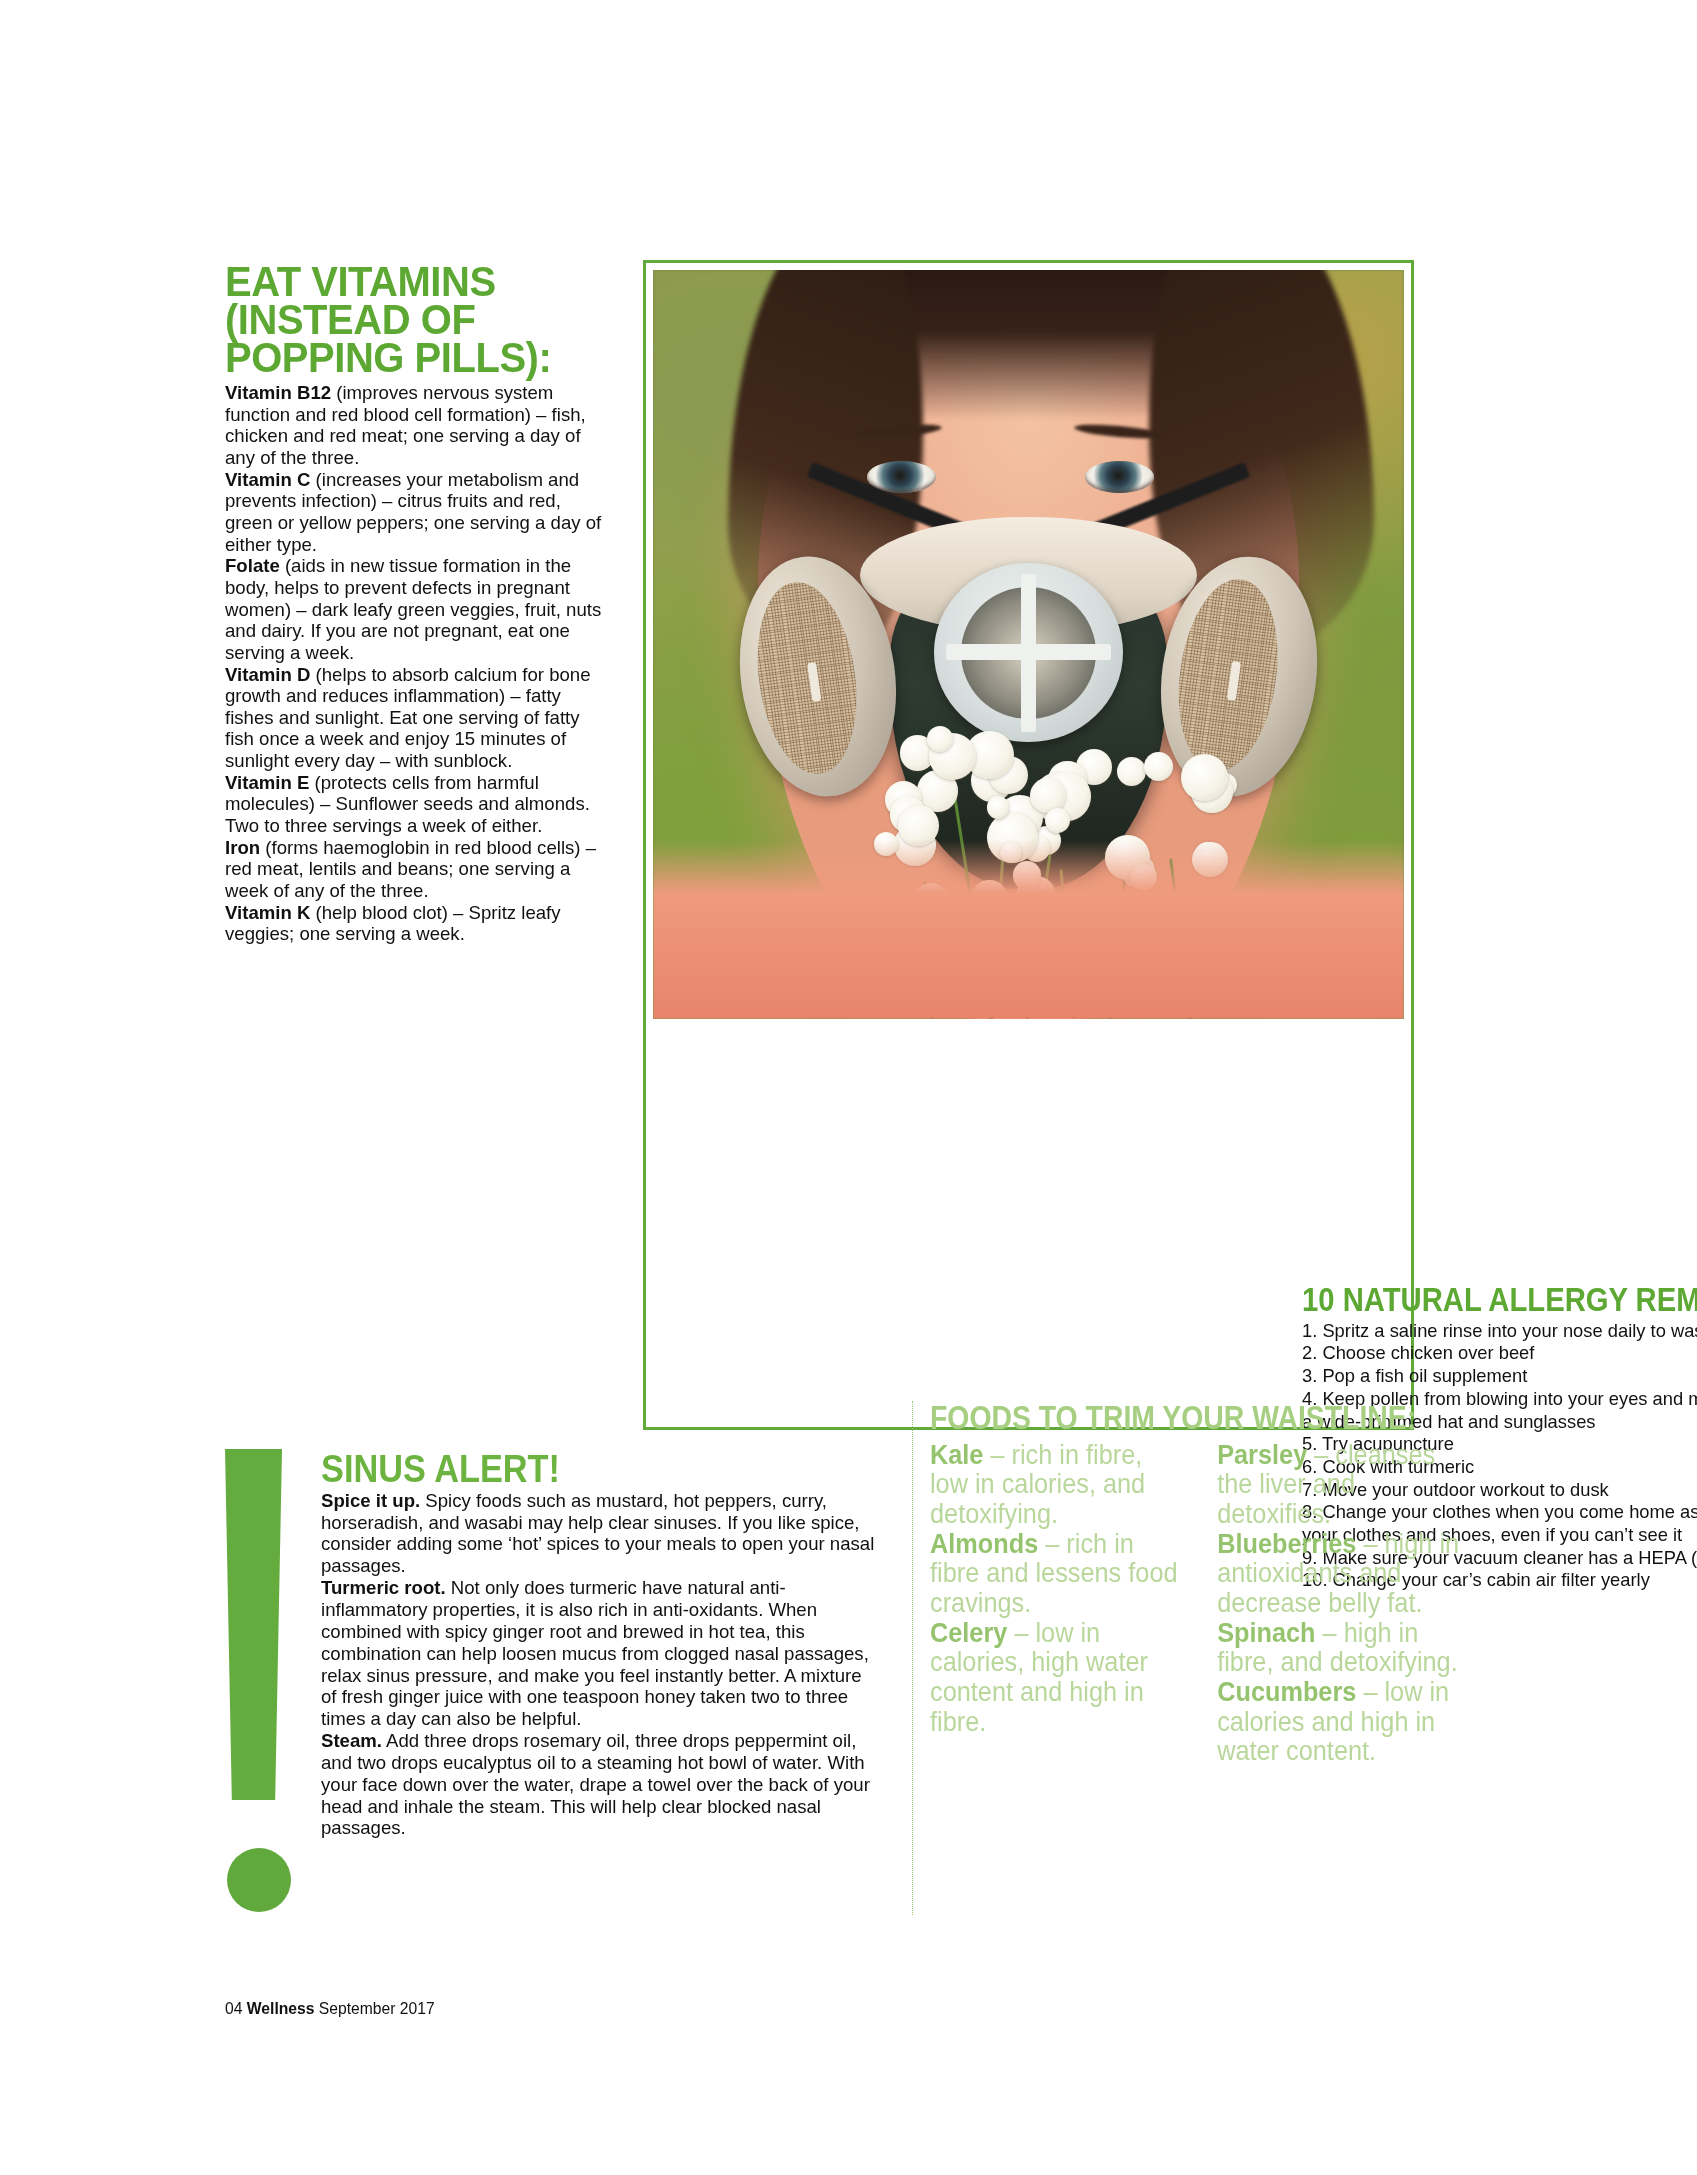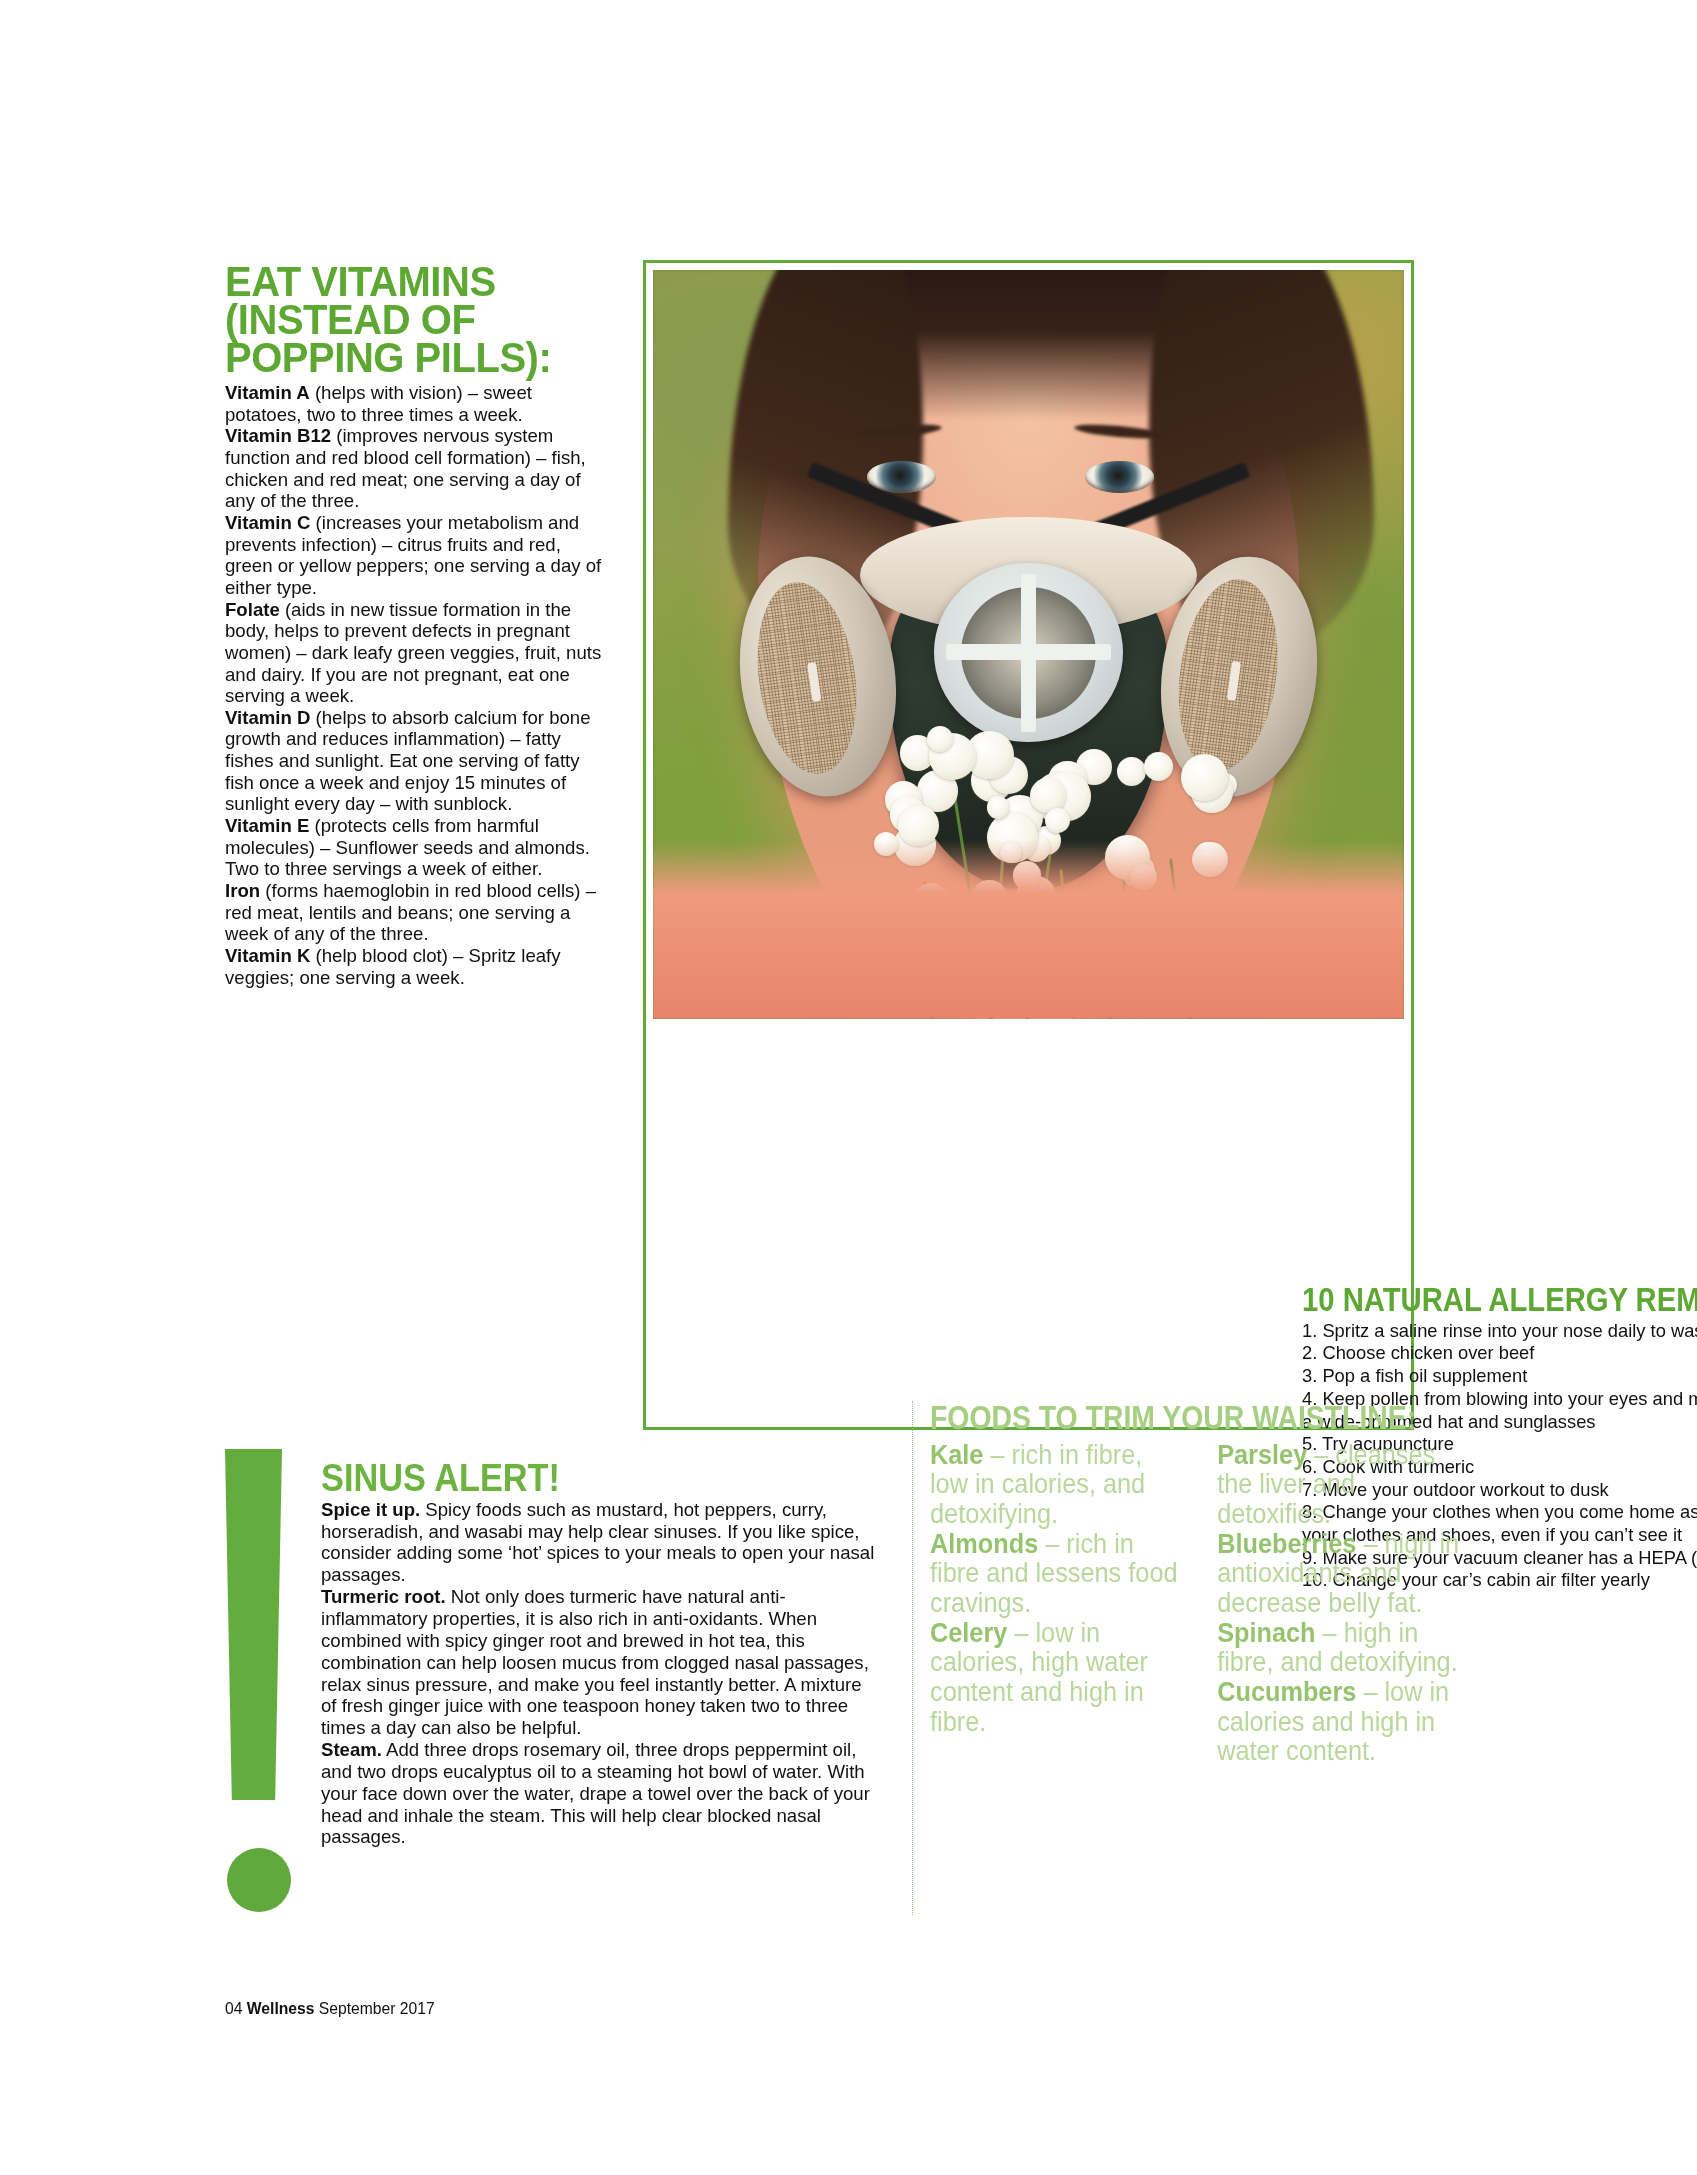--- a/index.html
+++ b/index.html
@@ -195,21 +195,21 @@
   .sinus { position: absolute; left: 225px; top: 1449px; width: 657px; }
   .excl-bar {
     position: absolute; left: 0px; top: 0px; width: 57px; height: 351px;
     background: #64ac3e;
     clip-path: polygon(0 0, 100% 0, 88% 100%, 12% 100%);
   }
   .excl-dot {
     position: absolute; left: 1.8px; top: 399px; width: 64px; height: 64px;
     border-radius: 50%; background: #61a93c;
   }
-  .sinus-body-wrap { position: absolute; left: 96px; top: 0; width: 560px; margin-top: 9px; }
+  .sinus-body-wrap { position: absolute; left: 96px; top: 0; width: 560px; }
   .sinus-head {
     color: #6cb33f; font-weight: 700; font-size: 39px;
     transform: scaleX(0.88); transform-origin: left top;
     line-height: 1.0; margin-bottom: 1.8px;
   }
   .sinus-text { font-size: 18.6px; line-height: 1.175; color: #111; }
   .sinus-text b { font-weight: 700; }
 
   
   .foods {
@@ -240,21 +240,20 @@
   .footer span { margin-right: 4.6px; }
 </style>
 </head>
 <body>
 
 <div class="page">
 
   <div class="vitamins-col">
     <div class="head-green vitamins-head">EAT VITAMINS (INSTEAD OF POPPING PILLS):</div>
     <div class="vitamins-body">
-        <p><b>Vitamin A</b><span> (helps with vision) – sweet potatoes, two to three times a week.</span></p>
         <p><b>Vitamin B12</b><span> (improves nervous system function and red blood cell formation) – fish, chicken and red meat; one serving a day of any of the three.</span></p>
         <p><b>Vitamin C</b><span> (increases your metabolism and prevents infection) – citrus fruits and red, green or yellow peppers; one serving a day of either type.</span></p>
         <p><b>Folate</b><span> (aids in new tissue formation in the body, helps to prevent defects in pregnant women) – dark leafy green veggies, fruit, nuts and dairy. If you are not pregnant, eat one serving a week.</span></p>
         <p><b>Vitamin D</b><span> (helps to absorb calcium for bone growth and reduces inflammation) – fatty fishes and sunlight. Eat one serving of fatty fish once a week and enjoy 15 minutes of sunlight every day – with sunblock.</span></p>
         <p><b>Vitamin E</b><span> (protects cells from harmful molecules) – Sunflower seeds and almonds. Two to three servings a week of either.</span></p>
         <p><b>Iron</b><span> (forms haemoglobin in red blood cells) – red meat, lentils and beans; one serving a week of any of the three.</span></p>
         <p><b>Vitamin K</b><span> (help blood clot) – Spritz leafy veggies; one serving a week.</span></p>
       </div>
   </div>
 

